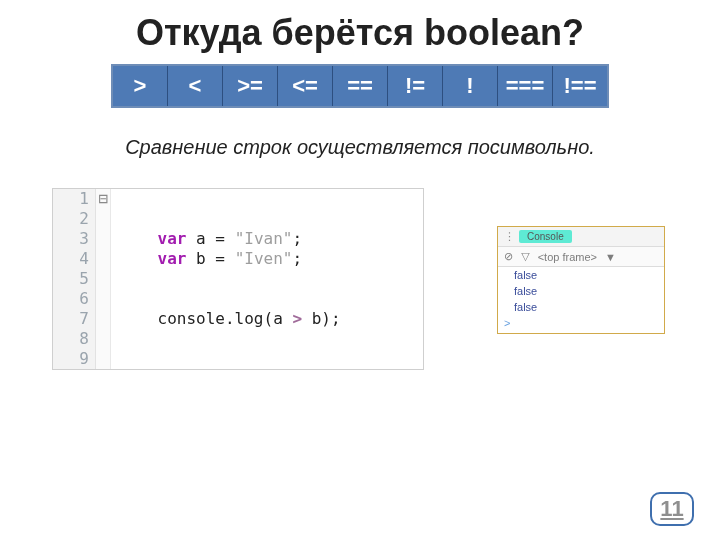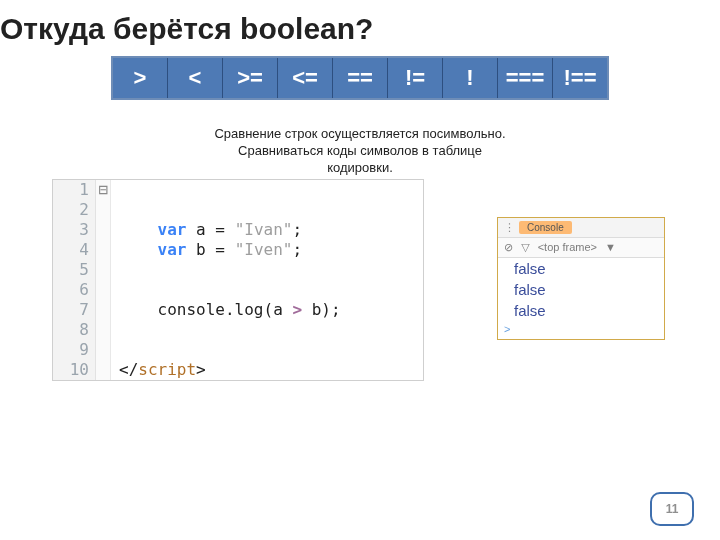--- a/index.html
+++ b/index.html
@@ -4,39 +4,39 @@
 <style>
   html,body{margin:0;padding:0}
   body{
     width:720px;height:540px;
     font-family:Arial,Helvetica,sans-serif;
     background:#fff;color:#222;
     position:relative;
     box-sizing:border-box;
   }
   .title{
-    font-size:30px;font-weight:700;
-    text-align:left;
+    font-size:36px;font-weight:700;
+    text-align:center;
     padding:12px 0 6px;
   }
   .ops{
     border-collapse:collapse;
     margin:4px auto 0;
     border:2px solid #6e8db7;
   }
   .ops td{
     width:52px;height:38px;
     background:#4e7ab5;color:#fff;
     font-size:22px;font-weight:700;
     text-align:center;vertical-align:middle;
     border:1px solid #2d4f80;
   }
   .note{
-    text-align:center;
-    font-size:13px;line-height:1.3;
+    font-style:italic;text-align:center;
+    font-size:20px;line-height:1.3;
     padding:26px 70px 0;
   }
   .stage{
     position:relative;
     margin-top:2px;
     height:260px;
   }
   .code-box{
     position:absolute;left:52px;top:0;
     width:370px;
@@ -51,54 +51,54 @@
     padding:0 6px;color:#9aa4ad;
     background:#f3f3f3;border-right:1px solid #e2e2e2;
     user-select:none;
   }
   .fold{
     width:14px;text-align:center;
     color:#8a8a8a;background:#fafafa;
     border-right:1px solid #e8e8e8;
   }
   .src{flex:1;padding:0 8px;white-space:pre}
-  .k{color:#3b82f6;font-weight:600}
+  .k{color:#a21caf;font-weight:600}
   .t{color:#b07028}
   .s{color:#9e9e9e}
   .o{color:#a06b9a;font-weight:600}
   .console{
     position:absolute;right:55px;top:38px;
     width:166px;
     border:1px solid #d1aa4a;
     background:#fff;
     font-family:Verdana,Arial,sans-serif;
     font-size:11px;color:#565656;
   }
   .cbar1{
     display:flex;align-items:center;gap:6px;
     padding:3px 6px;border-bottom:1px solid #dcdcdc;
     background:#f4f4f4;
   }
   .grip{letter-spacing:-2px;color:#8a8a8a}
   .tab{
-    background:#fdba74;padding:1px 8px;border-radius:2px;font-size:10px
+    background:#5eead4;padding:1px 8px;border-radius:2px;font-size:10px
   }
   .cbar2{
     display:flex;align-items:center;gap:8px;
     padding:3px 6px;border-bottom:1px solid #dcdcdc;
     background:#fafafa;color:#7d7d7d;
   }
-  .crow{padding:2px 0 2px 16px;color:#3a4d9a;font-size:15px}
+  .crow{padding:2px 0 2px 16px;color:#3a4d9a;font-size:11px}
   .prompt{padding:2px 0 4px 6px;color:#6aa2e0}
   .pagebadge{
     position:absolute;right:26px;bottom:14px;
     border:2px solid #3f6fae;border-radius:10px;
     width:40px;height:30px;
     display:flex;align-items:center;justify-content:center;
-    color:#8f8f8f;font-weight:700;font-size:12px;
+    color:#8f8f8f;font-weight:700;font-size:22px;text-decoration:underline;
   }
 </style>
 </head>
 <body>
 
 <div class="title">Откуда берётся boolean?</div>
 
 <table class="ops">
   <tbody>
       <tr>
@@ -110,22 +110,21 @@
     <td>!=</td>
     <td>!</td>
     <td>===</td>
     <td>!==</td>
   </tr>
 </tbody>
   </table>
 
 <div class="note">
   <span>Сравнение строк осуществляется посимвольно.</span><br>
-  <span>Сравниваться коды символов в таблице</span><br>
-  <span>кодировки.</span>
+  <br>
 </div>
 
 <div class="stage">
 
   <div class="code-box">
     <div class="code-row">
         <div class="gut">1</div>
         <div class="fold">⊟</div>
       </div>
     <div class="code-row">
@@ -159,25 +158,20 @@
       </div>
     <div class="code-row">
         <div class="gut">8</div>
         <div class="fold"></div>
       </div>
     <div class="code-row">
         <div class="gut">9</div>
         <div class="fold"></div>
         <div class="src"> </div>
       </div>
-    <div class="code-row">
-        <div class="gut">10</div>
-        <div class="fold"></div>
-        <div class="src">&lt;/<span class="t">script</span>&gt;</div>
-      </div>
   </div>
 
   <div class="console">
     <div class="cbar1">
       <span class="grip">⋮</span>
       <span class="tab">Console</span>
     </div>
     <div class="cbar2">
       <span>⊘</span>
       <span>▽</span>

